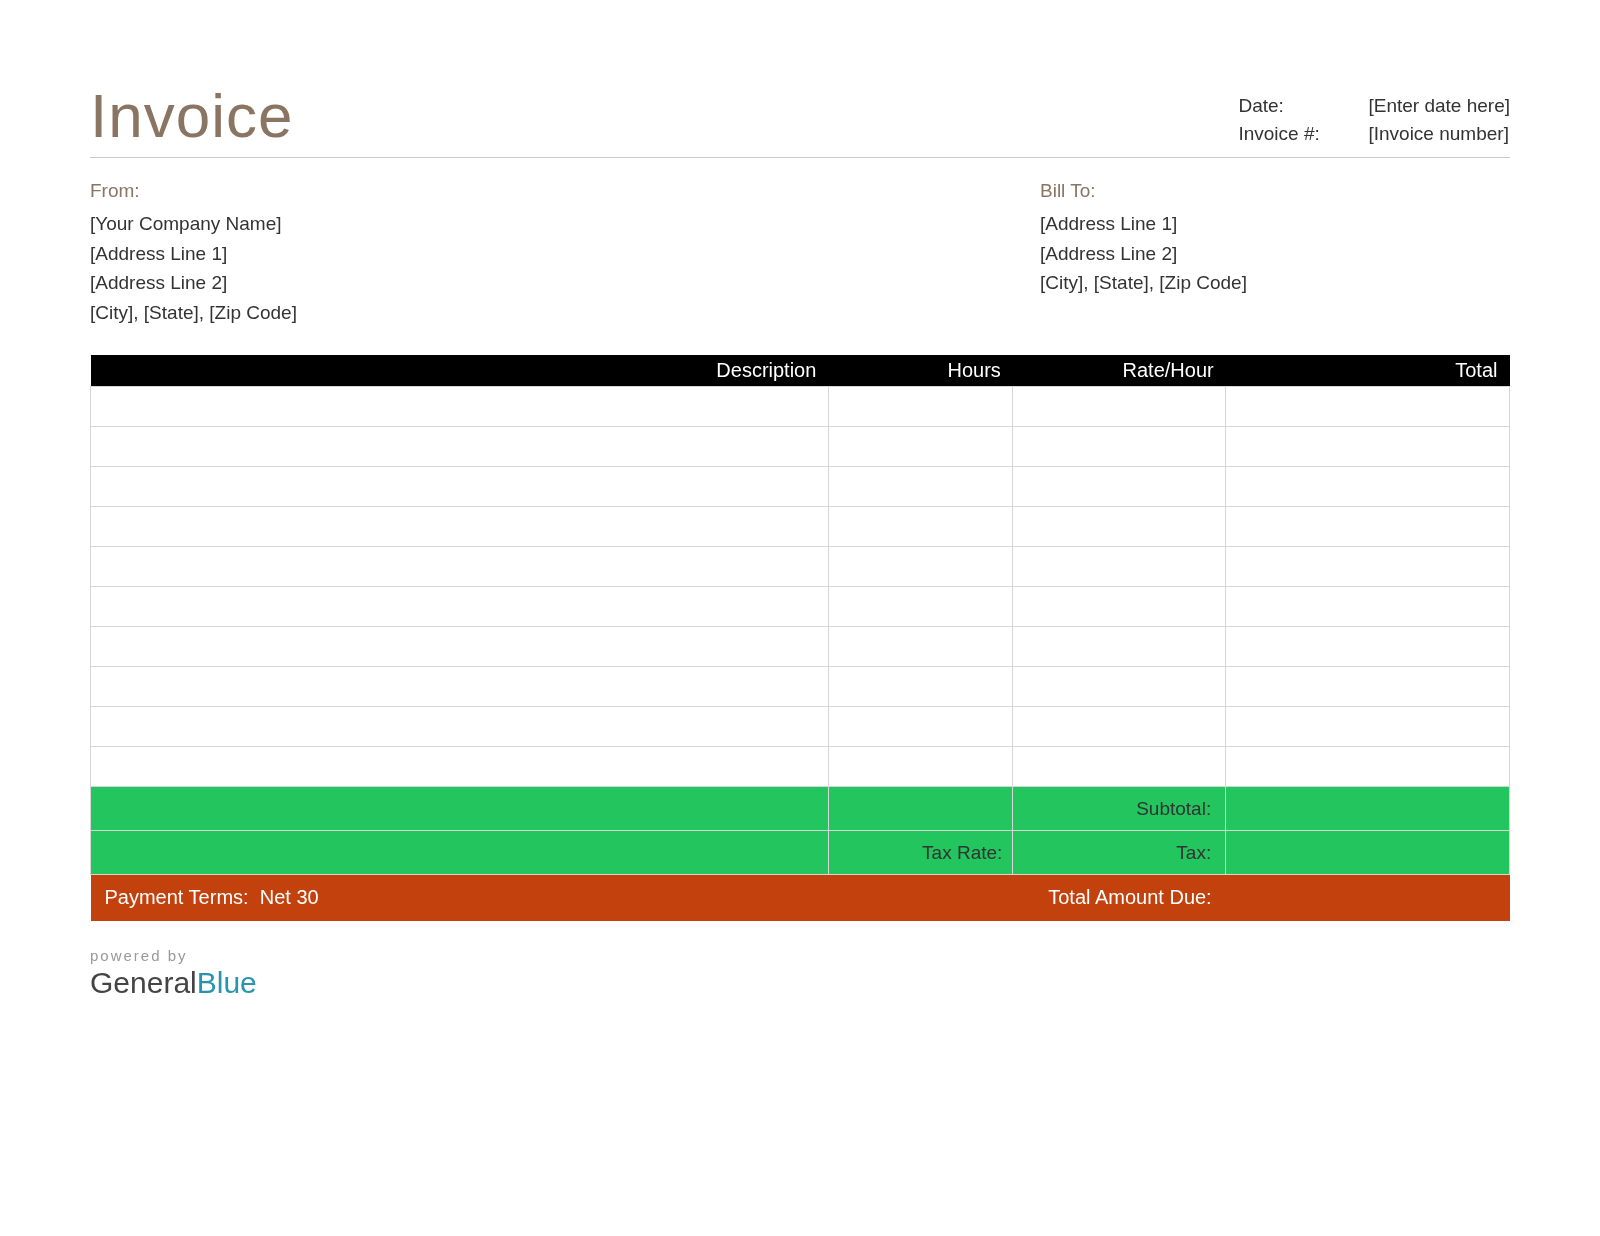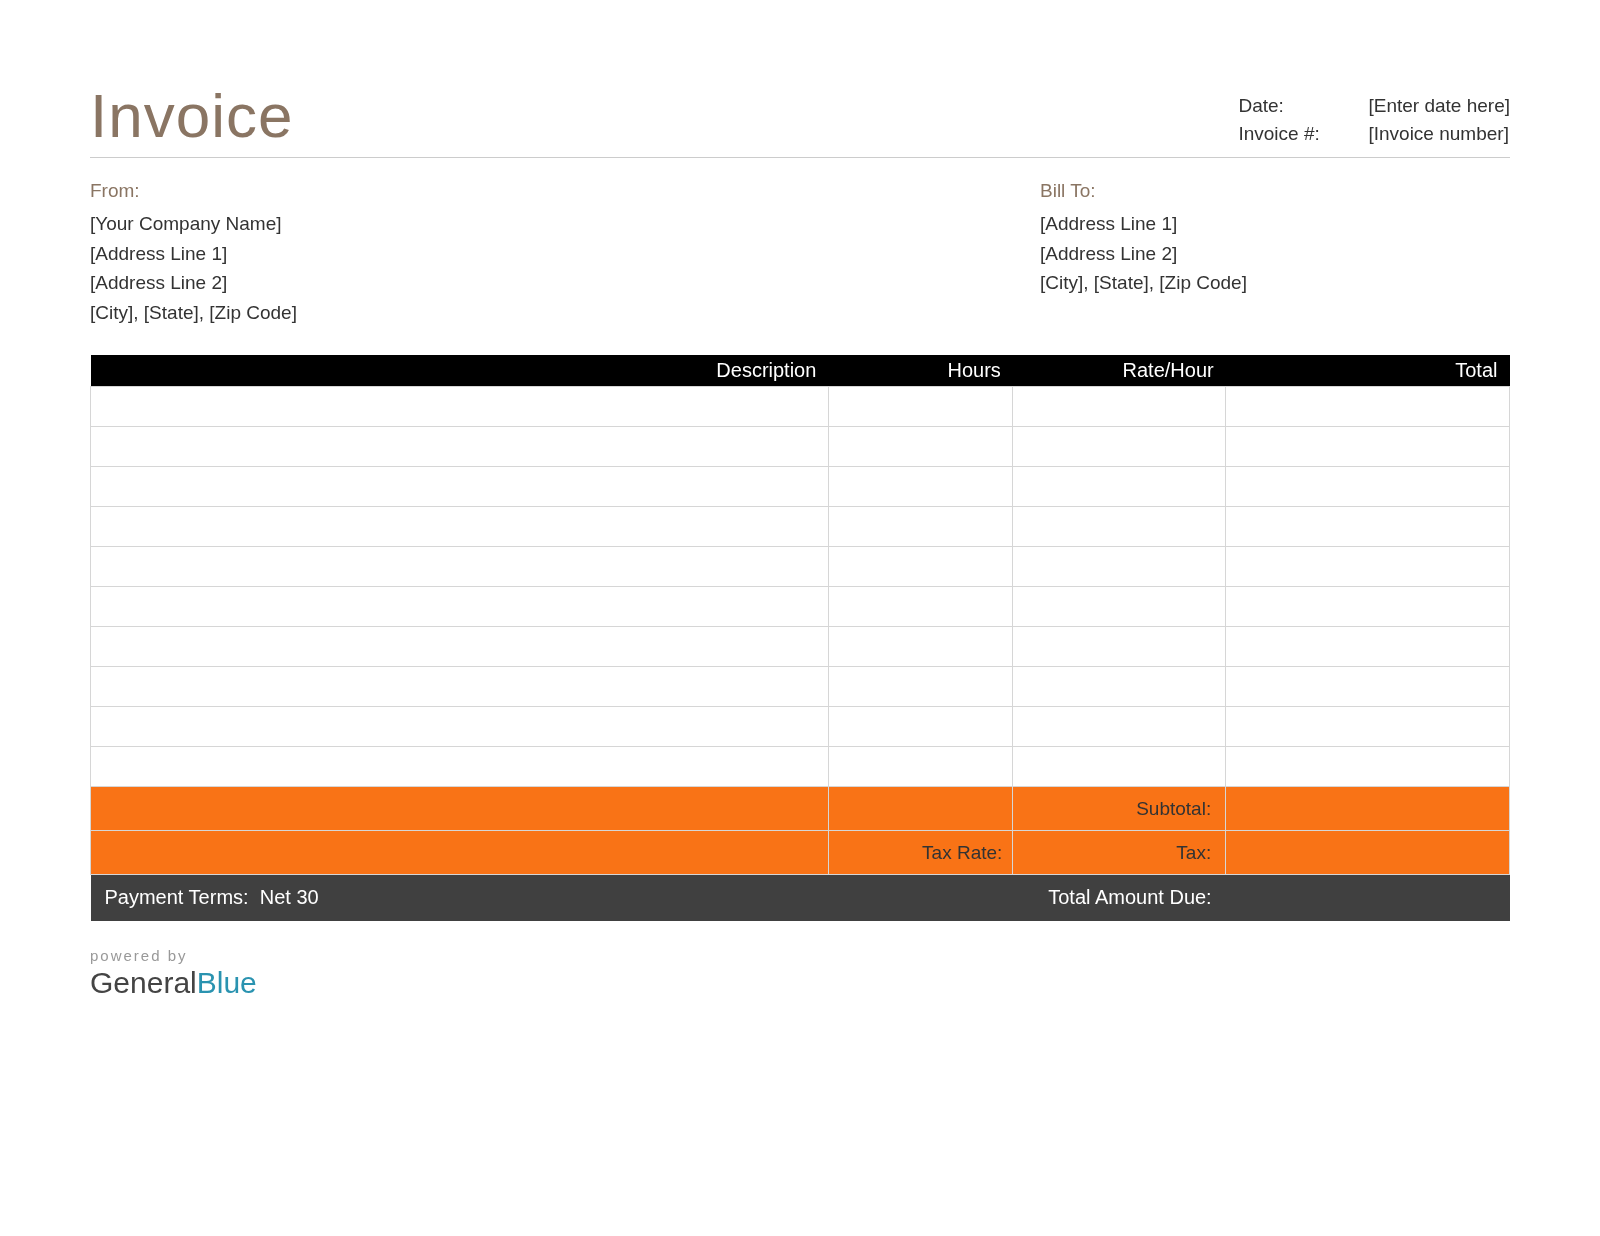--- a/index.html
+++ b/index.html
@@ -63,36 +63,36 @@
     border: 1px solid #d6d6d6;
     height: 40px;
     padding: 6px 10px;
   }
   col.c-desc  { width: 52%; }
   col.c-hours { width: 13%; }
   col.c-rate  { width: 15%; }
   col.c-total { width: 20%; }
   
   tr.summary td {
-    background: #f97316;
+    background: #22c55e;
     border: 1px solid #d6d6d6;
     height: 44px;
   }
   tr.summary .lbl {
     text-align: right;
     padding-right: 14px;
     color: #333;
   }
   tr.summary .plain {
     text-align: right;
     padding-left: 14px;
     color: #333;
   }
   tr.footer td {
-    background: #404040;
+    background: #c2410c;
     color: #fff;
     border: none;
     height: 46px;
     font-size: 20px;
     padding: 10px 14px;
   }
   tr.footer .due-lbl { text-align: right; }
   .powered {
     margin-top: 26px;
     font-size: 15px;

